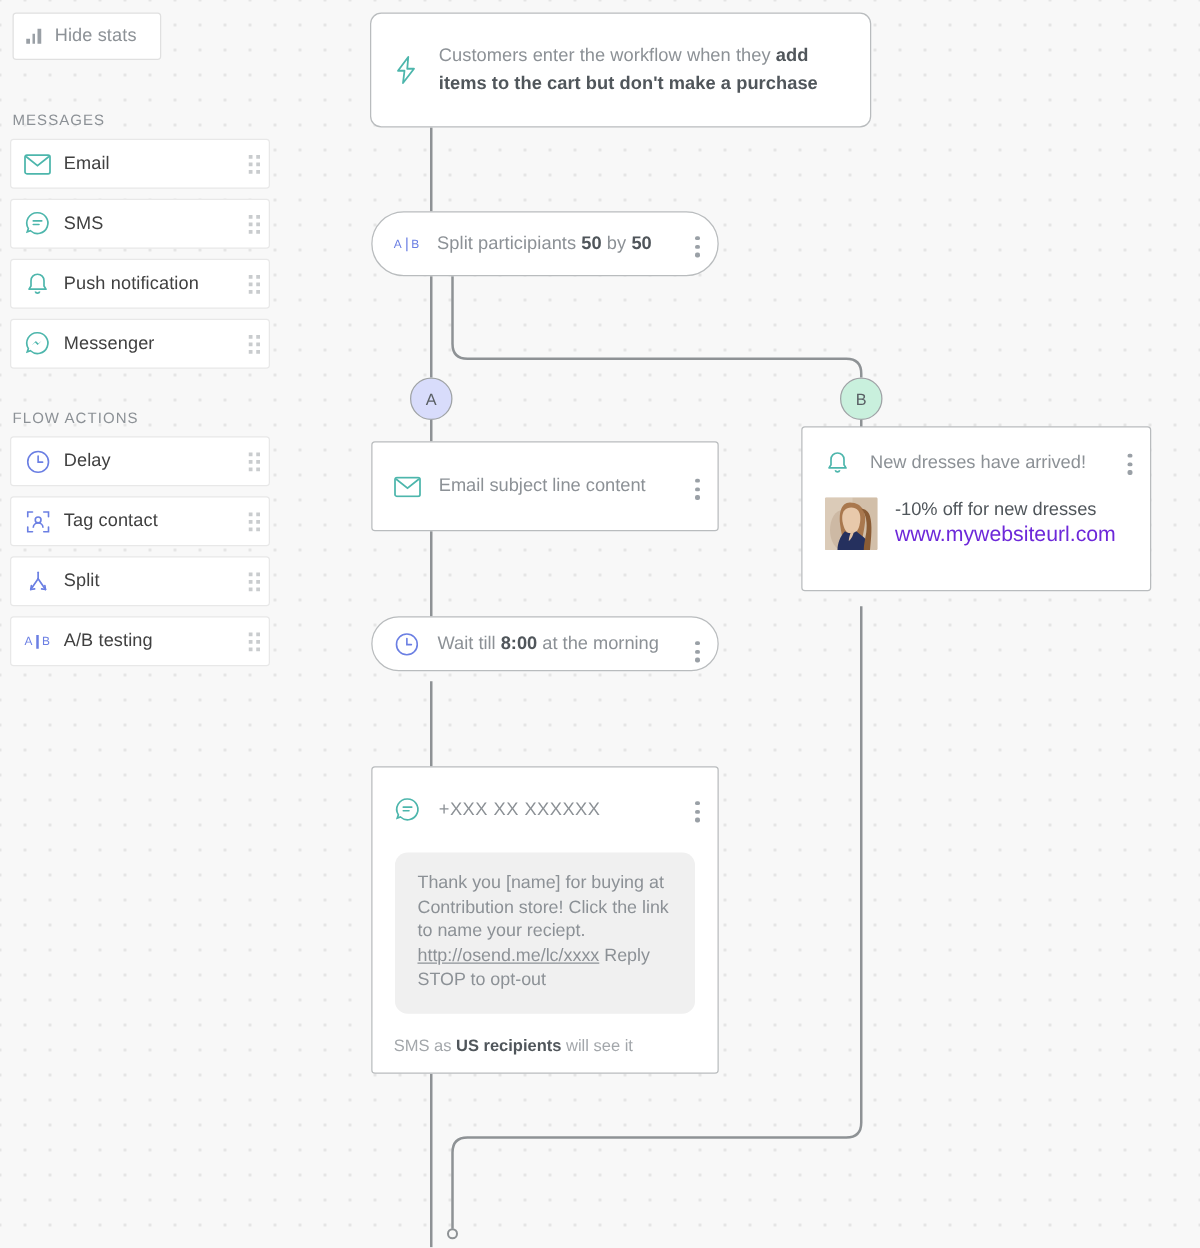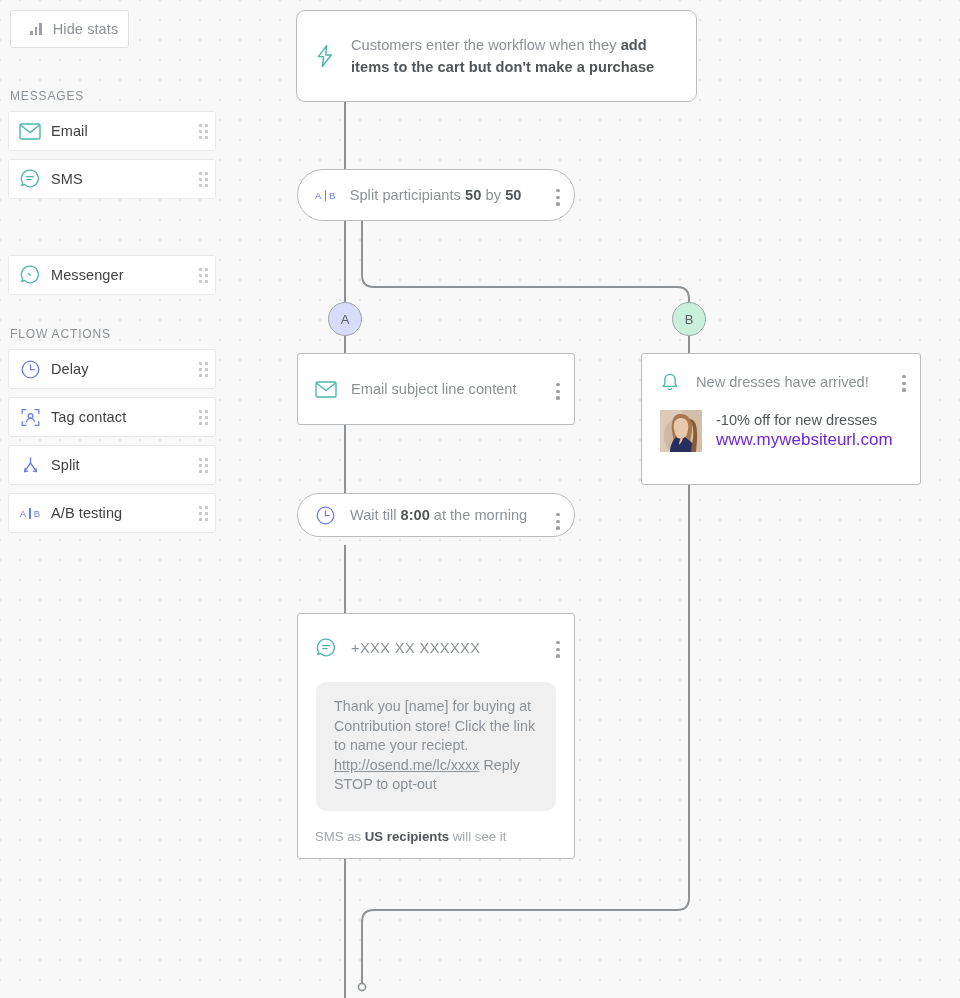--- a/index.html
+++ b/index.html
@@ -32,21 +32,21 @@
 
   .hide-stats-btn {
     position: absolute;
     left: 10px; top: 10px;
     width: 119px; height: 38px;
     background: #ffffff;
     border: 1px solid #e0e0e0;
     border-radius: 3px;
     display: flex;
     align-items: center;
-    padding-left: 19px;
+    padding-left: 10px;
     gap: 11px;
     cursor: pointer;
   }
   .hide-stats-label {
     font-size: 14.5px;
     color: #8c9196;
     letter-spacing: .1px;
   }
 
   .bars-icon { display: flex; align-items: flex-end; gap: 2px; height: 12px; }
@@ -208,21 +208,21 @@
     width: 278px; height: 72px;
     display: flex;
     align-items: center;
     padding-left: 17px;
     gap: 14px;
   }
   #node-email .n-title { font-size: 14.6px; color: #8c9196; }
 
   
   #node-push {
-    left: 641px; top: 353px;
+    left: 641px; top: 341px;
     width: 280px; height: 132px;
   }
   #node-push .push-head {
     height: 56px;
     display: flex;
     align-items: center;
     padding-left: 18px;
     gap: 16px;
     position: relative;
   }
@@ -372,20 +372,39 @@
             <span></span>
             <span></span>
             <span></span>
             <span></span>
             <span></span>
             <span></span>
           </span>
       </span>
     </div>
 
+    <div class="palette-item" id="item-push">
+      <span class="pi-icon ico">
+        <svg width="20" height="21" viewBox="0 0 20 21">
+          <path d="M10 2.4 c-3.1 0 -5.2 2.2 -5.2 5.1 v4.3 l-1.6 2.5 h13.6 l-1.6 -2.5 v-4.3 c0 -2.9 -2.1 -5.1 -5.2 -5.1 z" fill="none" stroke="#4db6ac" stroke-width="1.35" stroke-linejoin="round"></path>
+          <path d="M8.2 16.2 a1.9 1.9 0 0 0 3.6 0" fill="none" stroke="#4db6ac" stroke-width="1.35"></path>
+        </svg>
+      </span>
+      <span class="pi-label">Push notification</span>
+      <span class="drag-handle">
+        <span class="dh-grid">
+            <span></span>
+            <span></span>
+            <span></span>
+            <span></span>
+            <span></span>
+            <span></span>
+          </span>
+      </span>
+    </div>
 
     <div class="palette-item" id="item-messenger">
       <span class="pi-icon ico">
         <svg width="22" height="22" viewBox="0 0 22 22">
           <path d="M11 2.2 a8.3 8.3 0 1 1 -5.6 14.4 l-2.6 .9 l.9 -2.6 A8.3 8.3 0 0 1 11 2.2 z" fill="none" stroke="#4db6ac" stroke-width="1.35"></path>
           <path d="M6.4 12.2 l3.3 -3.4 l2 2 l2.6 -2.3 l-3.2 3.5 l-2 -2 z" fill="#4db6ac"></path>
         </svg>
       </span>
       <span class="pi-label">Messenger</span>
       <span class="drag-handle">

